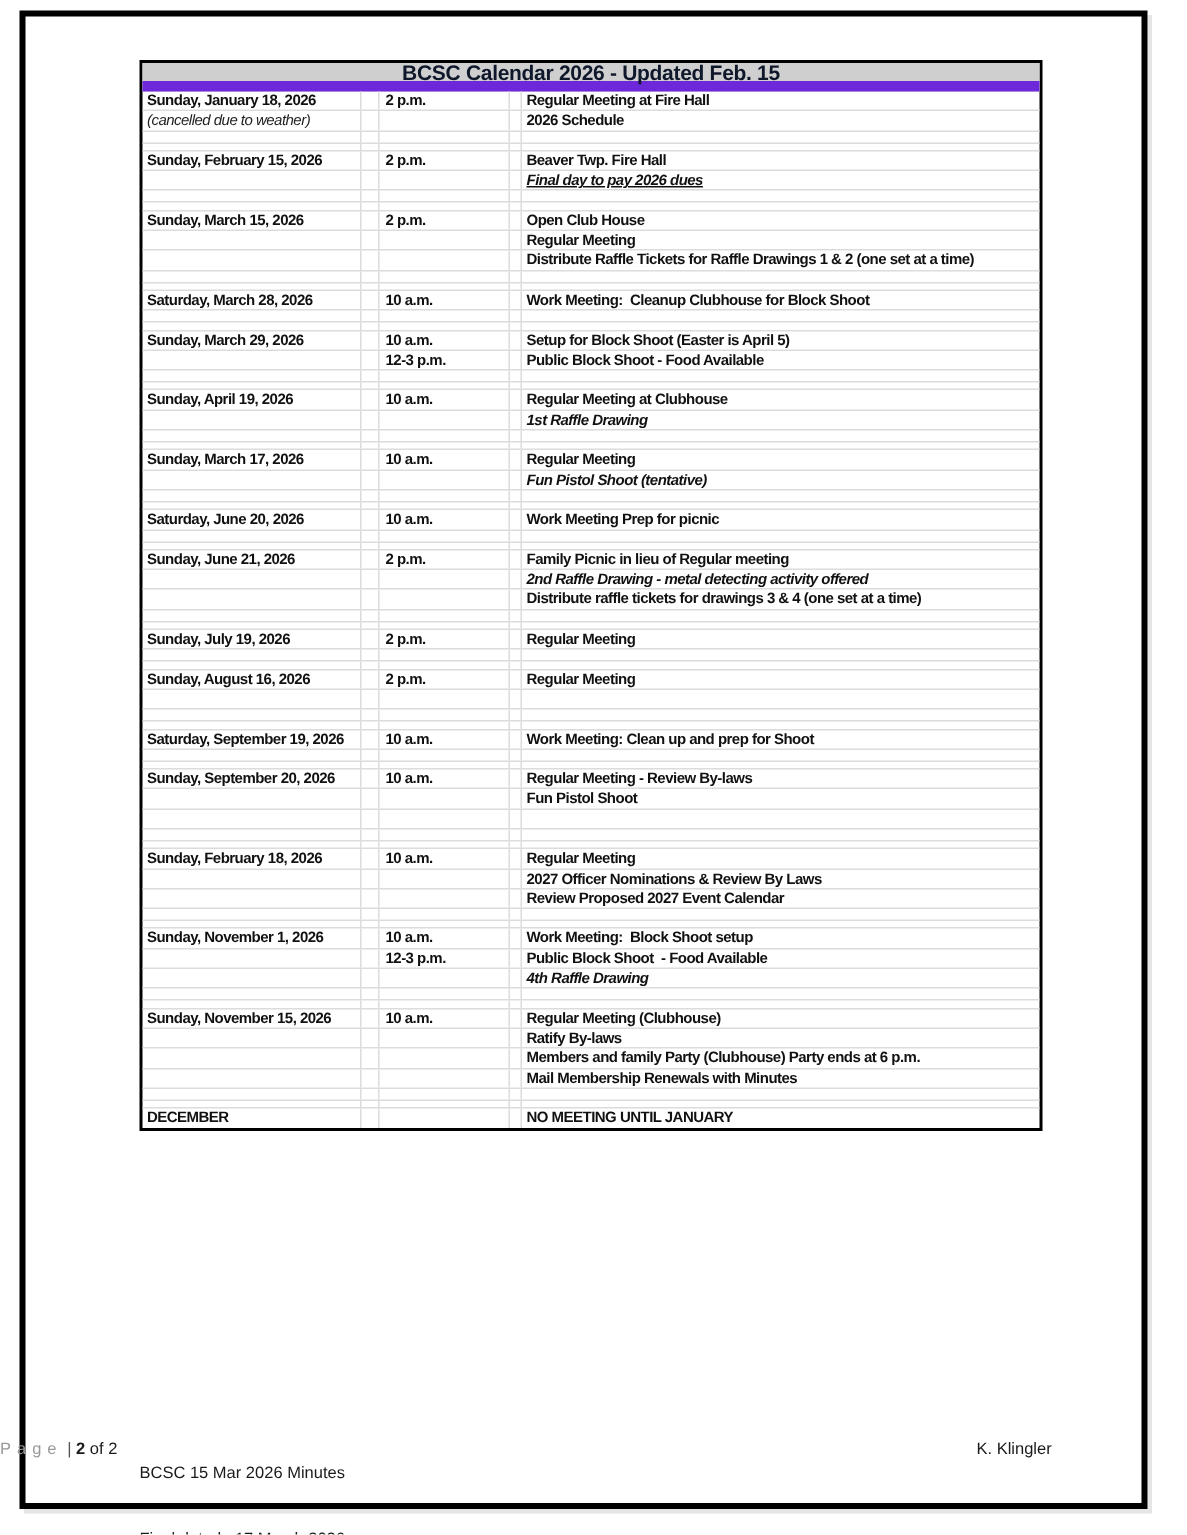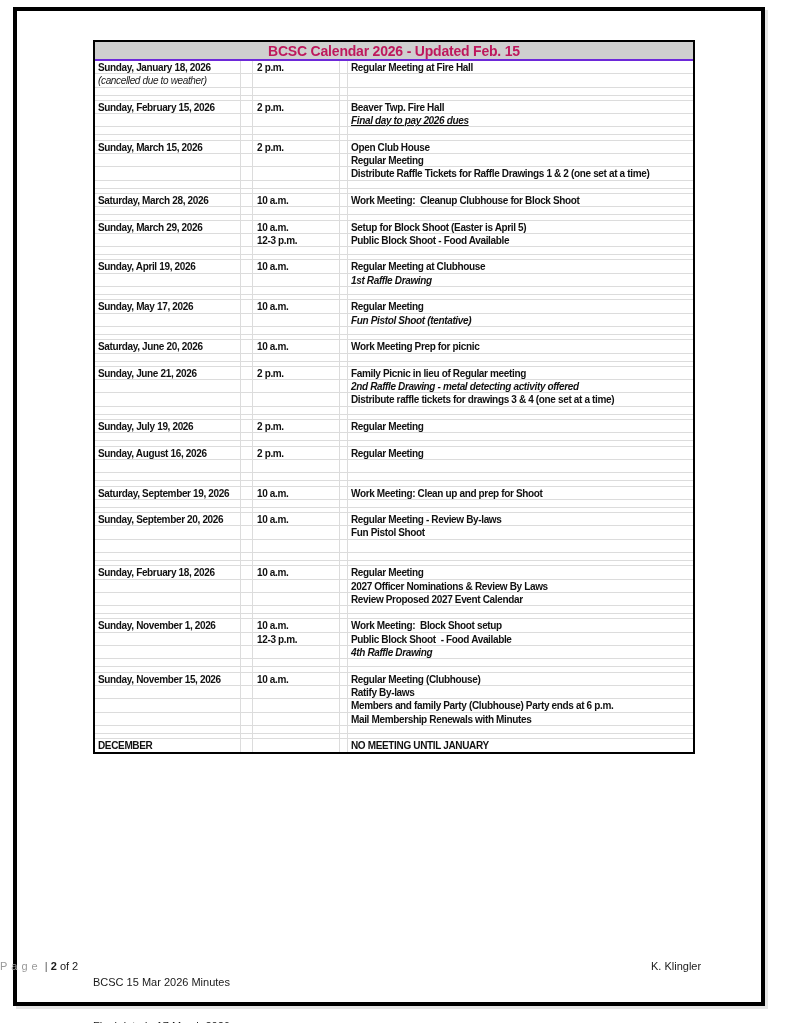--- a/index.html
+++ b/index.html
@@ -23,26 +23,26 @@
     position:absolute; left:93px; top:40px;
     width:602px;
     border:2px solid #000;
     background:#fff;
     font-size:10px;
     letter-spacing:-0.35px;
   }
   .thead {
     height:19px;
     background:#cfcfcf;
-    border-bottom:2px solid #6d28d9;
+    border-bottom:7px solid #6d28d9;
     display:flex; align-items:center; justify-content:center;
     font-weight:bold;
     font-size:14px;
     letter-spacing:-0.2px;
-    color:#be185d;
+    color:#0f172a;
   }
   .trow { display:flex; height:13.3px; border-bottom:1px solid #dcdcdc; }
   .trow:last-child { border-bottom:none; }
   .trow.sp8 { height:8px; }
   .trow.sp5 { height:5.3px; }
   .tcell {
     border-right:1px solid #dcdcdc;
     white-space:pre;
     overflow:visible;
     line-height:13.5px;
@@ -86,20 +86,21 @@
         <div class="tcell c-sp1"></div>
         <div class="tcell c-time"><span class="s-b">2 p.m.</span></div>
         <div class="tcell c-sp2"></div>
         <div class="tcell c-desc"><span class="s-b">Regular Meeting at Fire Hall</span></div>
       </div>
       <div class="trow">
         <div class="tcell c-date"><span class="s-i">(cancelled due to weather)</span></div>
         <div class="tcell c-sp1"></div>
         <div class="tcell c-time"></div>
         <div class="tcell c-sp2"></div>
+        <div class="tcell c-desc"><span class="s-b">2026 Schedule</span></div>
       </div>
       <div class="trow sp8">
         <div class="tcell c-date"></div>
         <div class="tcell c-sp1"></div>
         <div class="tcell c-time"></div>
         <div class="tcell c-sp2"></div>
         <div class="tcell c-desc"></div>
       </div>
       <div class="trow sp5">
         <div class="tcell c-date"></div>
@@ -242,21 +243,21 @@
         <div class="tcell c-desc"></div>
       </div>
       <div class="trow sp5">
         <div class="tcell c-date"></div>
         <div class="tcell c-sp1"></div>
         <div class="tcell c-time"></div>
         <div class="tcell c-sp2"></div>
         <div class="tcell c-desc"></div>
       </div>
       <div class="trow">
-        <div class="tcell c-date"><span class="s-b">Sunday, May 17, 2026</span></div>
+        <div class="tcell c-date"><span class="s-b">Sunday, March 17, 2026</span></div>
         <div class="tcell c-sp1"></div>
         <div class="tcell c-time"><span class="s-b">10 a.m.</span></div>
         <div class="tcell c-sp2"></div>
         <div class="tcell c-desc"><span class="s-b">Regular Meeting</span></div>
       </div>
       <div class="trow">
         <div class="tcell c-date"></div>
         <div class="tcell c-sp1"></div>
         <div class="tcell c-time"></div>
         <div class="tcell c-sp2"></div>

